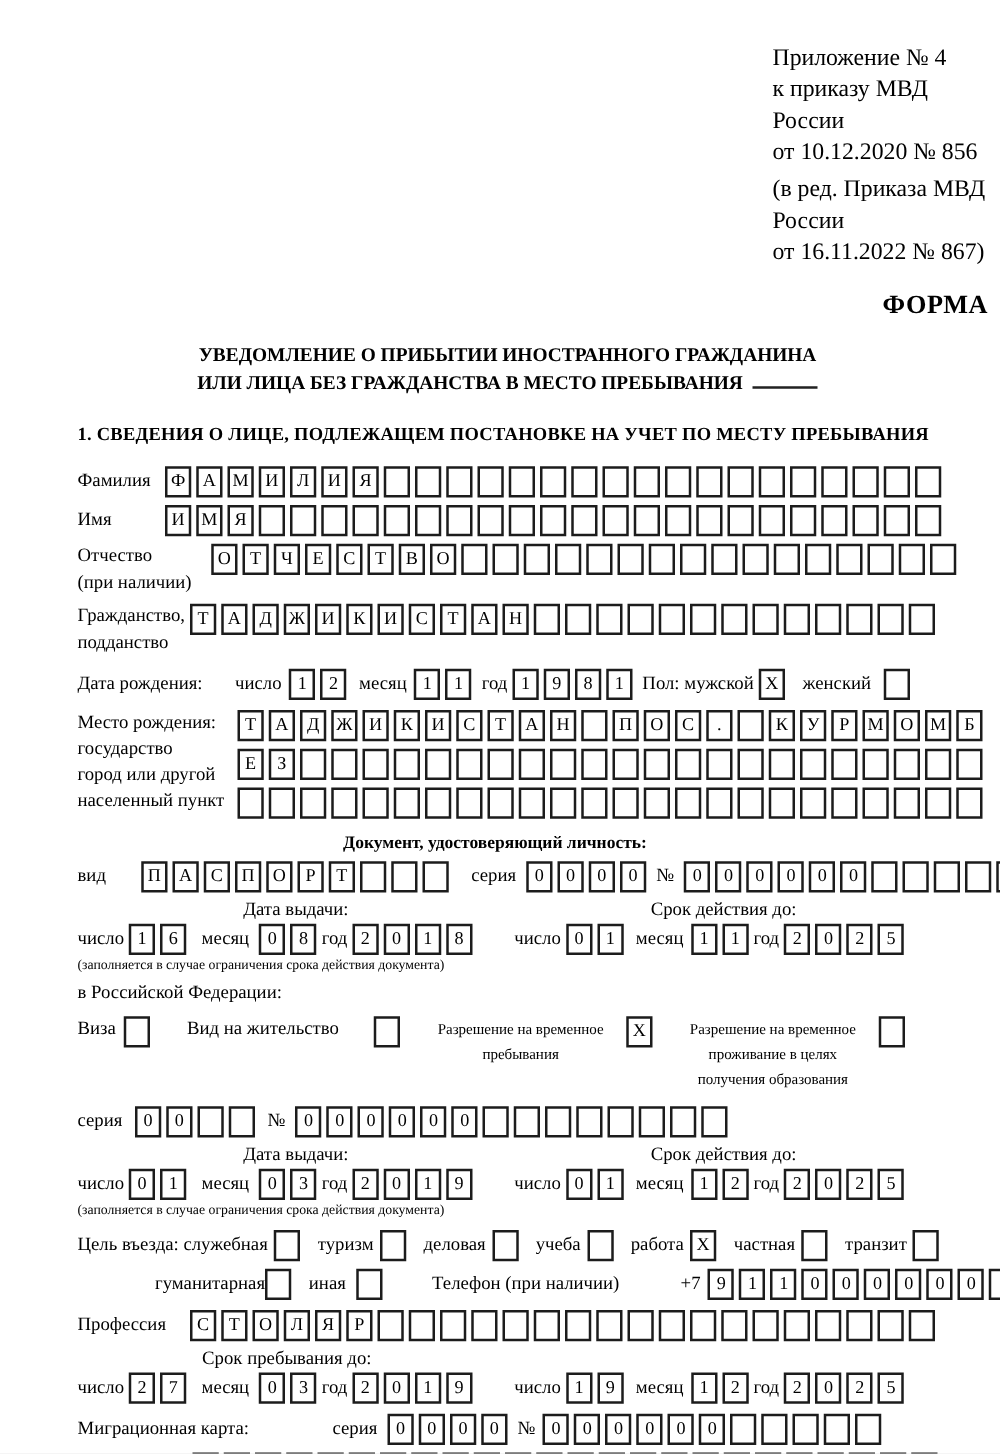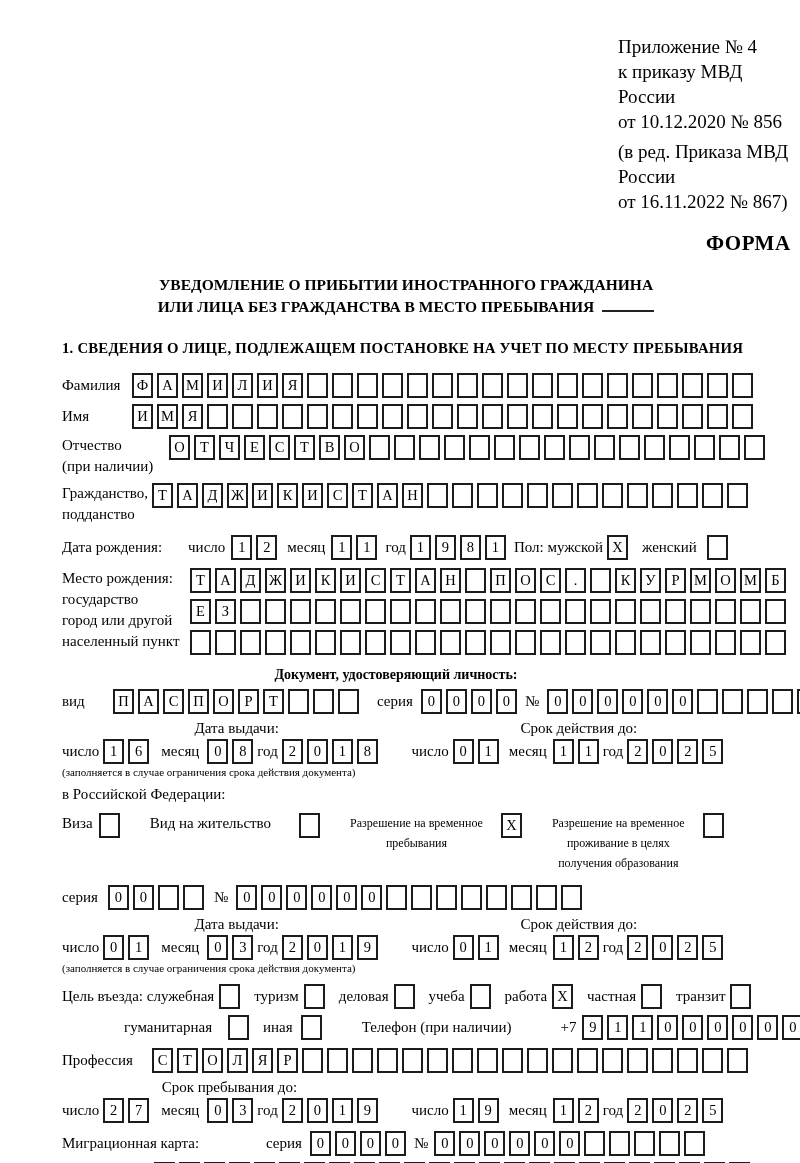--- a/index.html
+++ b/index.html
@@ -556,21 +556,21 @@
           <span class="cell"></span>
         </div>
       <div class="lbl" style="margin-right:5px;">транзит</div>
       <div class="cellrow">
           <span class="cell"></span>
         </div>
     </div>
 
     <div class="purpose-row" style="margin-top:6px;">
       <div style="width:62px;flex:none;"></div>
-      <div class="lbl" style="margin-right:16px;">гуманитарная</div>
+      <div class="lbl" style="margin-right:0;">гуманитарная</div>
       <div class="cellrow">
           <span class="cell"></span>
         </div>
       <div class="lbl" style="margin-right:8px;">иная</div>
       <div class="cellrow">
           <span class="cell"></span>
         </div>
       <div class="inline-gap-lg"></div>
       <div class="lbl">Телефон (при наличии)</div>
       <div class="inline-gap-xl"></div>

